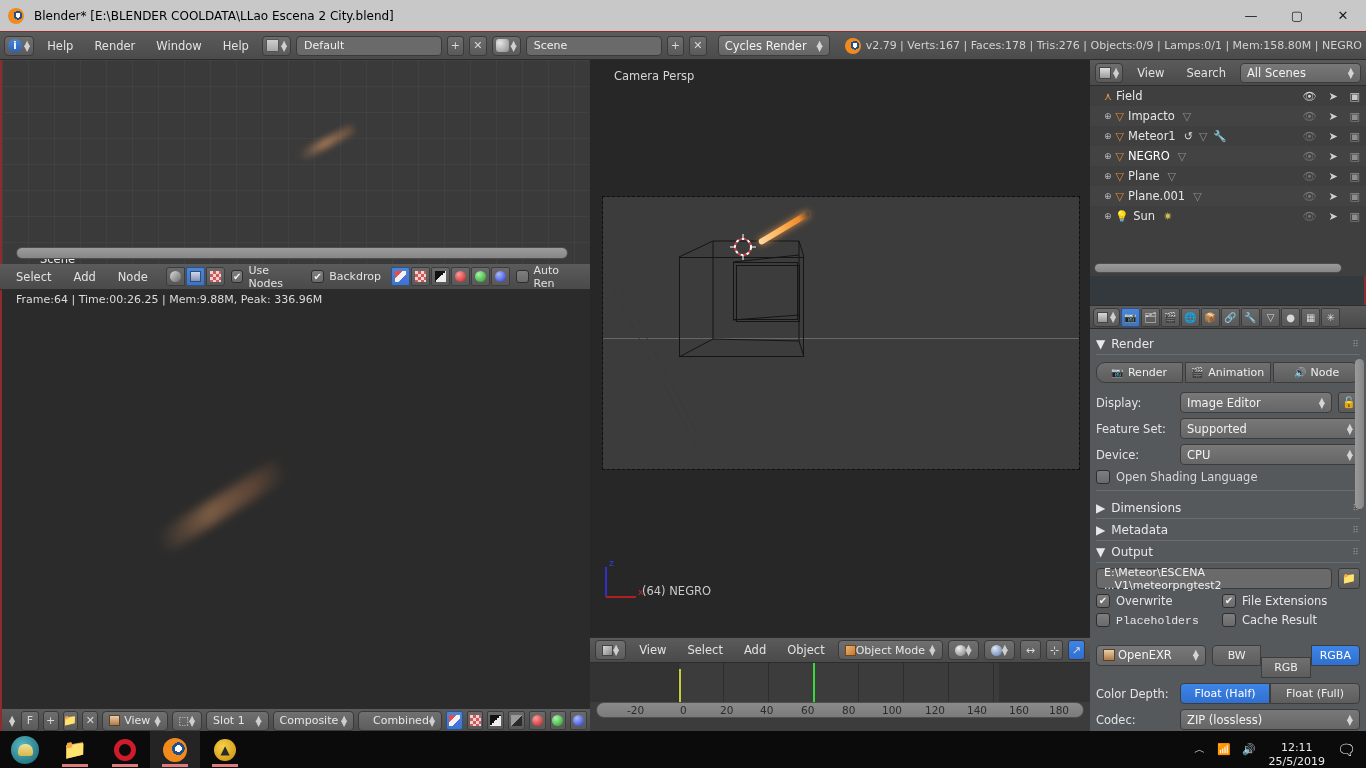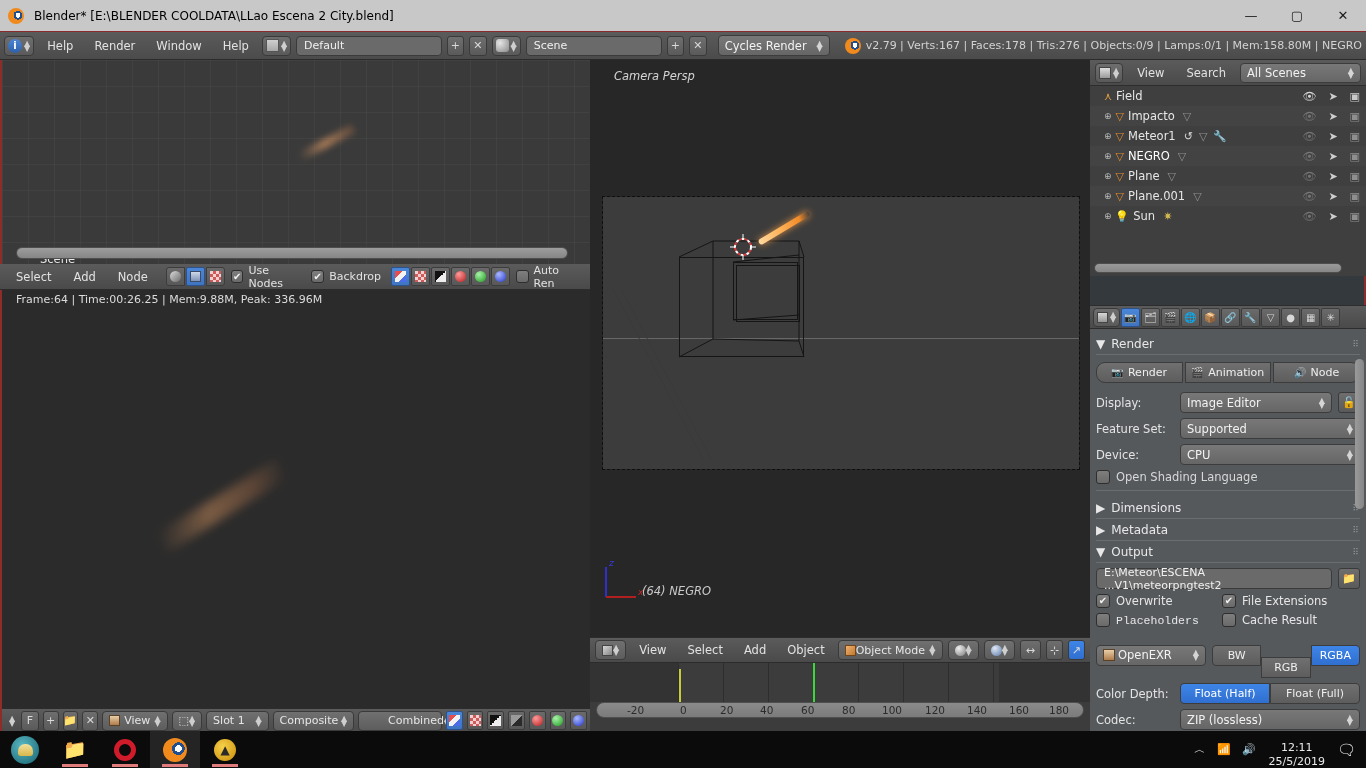--- a/index.html
+++ b/index.html
@@ -131,21 +131,21 @@
   .img-footer {
     position: absolute; left: 0; bottom: 0; width: 590px; height: 24px;
     background: linear-gradient(#5c5c5c, #4a4a4a); border-top: 1px solid #2c2c2c;
     display: flex; align-items: center; padding: 0 5px; gap: 4px;
   }
 
   
   .center-col { position: absolute; left: 590px; top: 28px; width: 500px; height: 672px; }
   .viewport {
     position: absolute; left: 0; top: 0; width: 500px; height: 577px;
-    background: #272727; overflow: hidden; font-style: italic;
+    background: #272727; overflow: hidden;
   }
   .vp-label { position: absolute; left: 24px; top: 9px; font-size: 11.5px; color: #d6d6d6; }
   .camera-frame {
     position: absolute; left: 13px; top: 137px; width: 476px; height: 272px;
     background: #3c3c3c; outline: 1px dashed #0f0f0f;
   }
   .horizon {
     position: absolute; left: 0; top: 141px; width: 476px; height: 1px;
     background: rgba(190,190,190,.33);
   }
@@ -412,21 +412,21 @@
                 <i>▼</i>
               </span>
           </span>
           <span class="btn3d" style="width:92px;justify-content:space-between;">
             <span>Composite</span>
             <span class="spin">
                 <i>▲</i>
                 <i>▼</i>
               </span>
           </span>
-          <span class="btn3d" style="width:84px;justify-content:center;padding-left:44px;">
+          <span class="btn3d" style="width:84px;justify-content:flex-end;padding-left:44px;">
             <span>Combined</span>
             <span class="spin">
                 <i>▲</i>
                 <i>▼</i>
               </span>
           </span>
           <span class="ptab active">
             <span style="width:11px;height:11px;background:linear-gradient(135deg,#e84c4c 0 33%,#f2f2f2 33% 66%,#4c6ce8 66%);"></span>
           </span>
           <span class="ptab">

